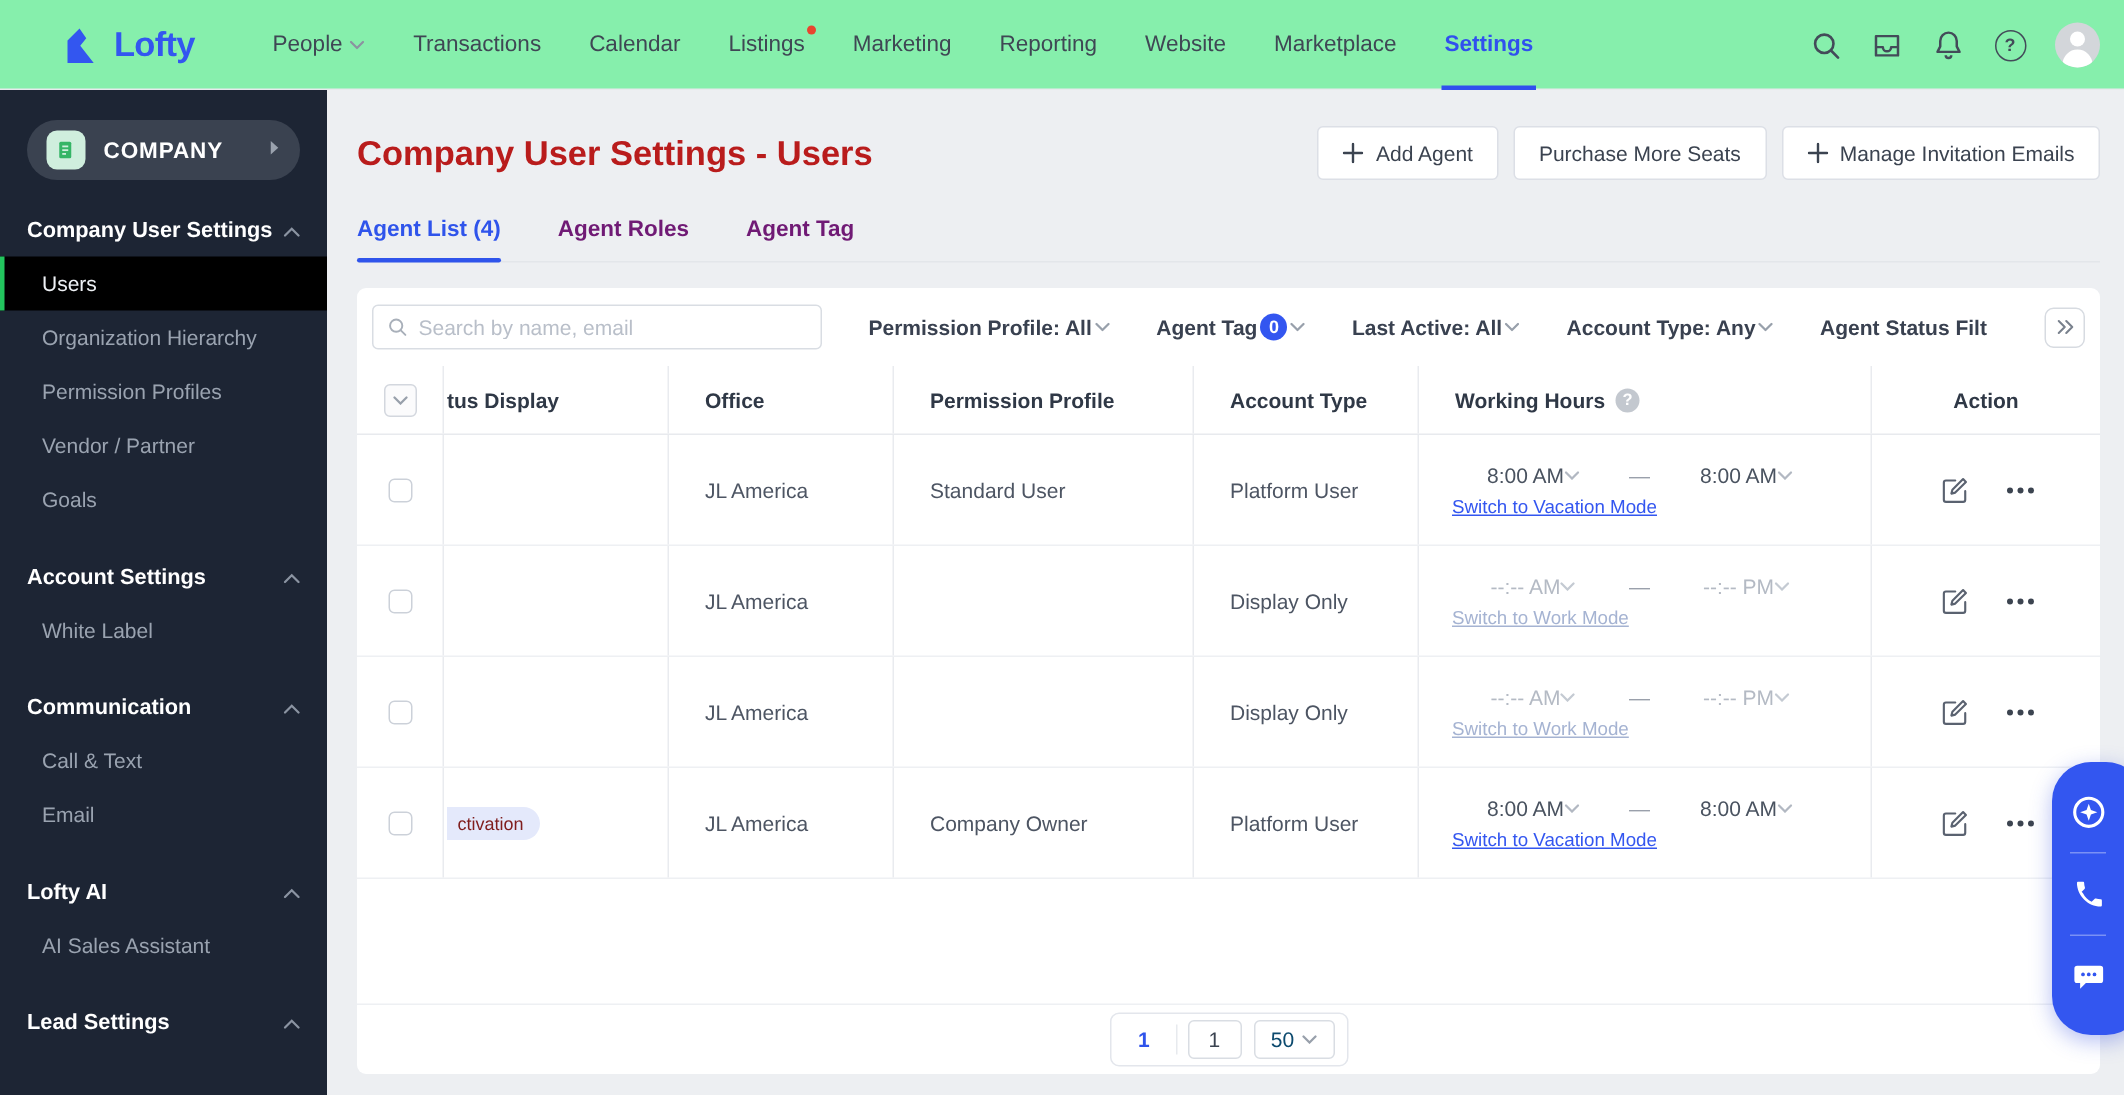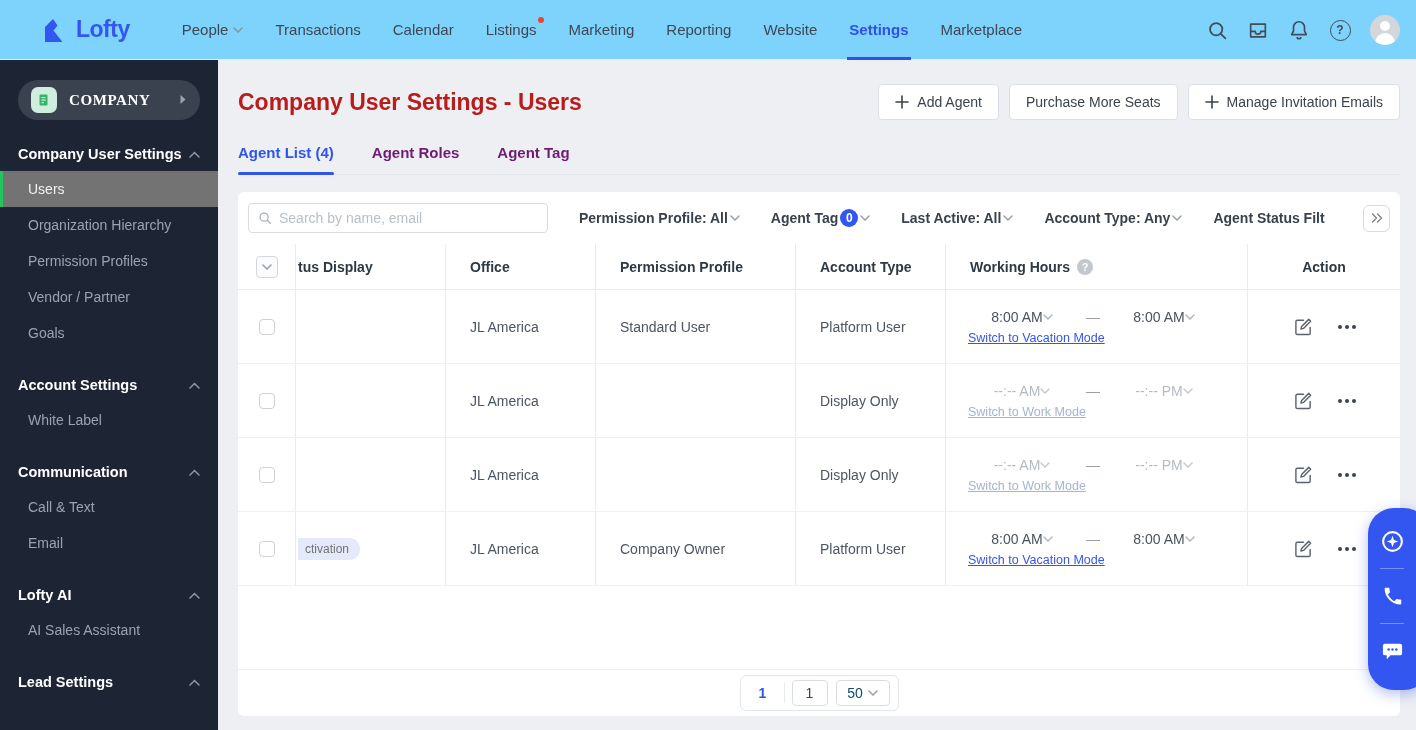--- a/index.html
+++ b/index.html
@@ -1,20 +1,20 @@
 <!DOCTYPE html>
 <html><head>
 <meta charset="utf-8">
 <style>
   * { margin:0; padding:0; box-sizing:border-box; }
   html,body { width:1416px; height:730px; overflow:hidden; background:#edeff2;
     font-family:"Liberation Sans","DejaVu Sans",sans-serif; }
 
   
-  .topnav { position:relative; height:60px; background:#7dd3fc; display:flex; align-items:center;
+  .topnav { position:relative; height:60px; background:#86efac; display:flex; align-items:center;
     border-bottom:1px solid #e8eaed; z-index:5; }
   .logo { display:flex; align-items:center; margin-left:40px; gap:8px; }
   .logo-text { font-size:23px; font-weight:800; color:#3356f0; letter-spacing:-0.5px; }
   .nav-items { display:flex; margin-left:36px; height:60px; }
   .nav-item { position:relative; display:flex; align-items:center; height:60px; padding:0 16px;
     font-size:15px; color:#3f4754; font-weight:500; cursor:pointer; gap:5px; }
   .nav-item.active { color:#3050ee; font-weight:600; }
   .nav-item.active::after { content:""; position:absolute; left:14px; right:14px; bottom:0;
     height:3px; background:#3050ee; }
   .nav-dot { position:absolute; top:17px; right:8px; width:6px; height:6px; border-radius:50%;
@@ -29,33 +29,33 @@
   .avatar::after { content:""; position:absolute; top:18px; left:5px; width:20px; height:14px;
     border-radius:10px 10px 0 0; background:#fff; }
 
   
   .page { display:flex; height:670px; }
   .sidebar { width:218px; background:#1d2534; height:670px; flex-shrink:0; overflow:hidden; }
   .main { flex:1; padding:0 16px 0 20px; position:relative; }
 
   
   .company-pill { margin:20px 18px 0 18px; height:40px; background:#3a4250; border-radius:20px;
-    display:flex; align-items:center; padding:0 13px; cursor:pointer;font-family:Liberation Serif, serif; }
+    display:flex; align-items:center; padding:0 13px; cursor:pointer; }
   .company-icon { width:26px; height:26px; border-radius:7px; background:#cfeedd; display:flex;
     align-items:center; justify-content:center; }
   .company-label { margin-left:12px; color:#fff; font-weight:700; font-size:15px; letter-spacing:.6px; }
   .company-chevron { margin-left:auto; }
   .sb-section-header { display:flex; align-items:center; justify-content:space-between;
     padding:0 18px; margin-top:26px; cursor:pointer; }
   .sb-section-header:first-of-type { margin-top:30px; }
   .sb-title { color:#ffffff; font-size:14.5px; font-weight:700; }
   .sb-items { margin-top:9px; }
   .sb-item { height:36px; display:flex; align-items:center; padding-left:28px; font-size:14px;
     color:#9aa3b0; cursor:pointer; }
-  .sb-item.active { background:#737373; border-left:3px solid #22c55e; padding-left:25px; color:#eef1f5; }
+  .sb-item.active { background:#000000; border-left:3px solid #22c55e; padding-left:25px; color:#eef1f5; }
 
   
   .main-header { display:flex; align-items:center; margin-top:24px; }
   .page-title { font-size:23px; font-weight:700; color:#b91c1c; flex:1; }
   .hdr-buttons { display:flex; gap:10px; }
   .btn { height:36px; background:#fff; border:1px solid #dcdfe6; border-radius:4px; display:flex;
     align-items:center; padding:0 16px; font-size:14px; color:#3b4350; gap:8px; cursor:pointer; }
 
   
   .tabs { display:flex; margin-top:24px; border-bottom:1px solid #e3e6ea; gap:38px; }
@@ -101,21 +101,21 @@
   .row-check { width:16px; height:16px; border:1px solid #ccd1d9; border-radius:4px; background:#fff; cursor:pointer; }
   .q-circle { width:16px; height:16px; border-radius:50%; background:#c3c8cf; color:#fff; font-size:11px;
     font-weight:700; display:flex; align-items:center; justify-content:center; margin-left:7px; }
   .hours-cell { flex-direction:column; align-items:flex-start; justify-content:center; padding-left:22px; }
   .hours-line { display:flex; align-items:center; font-size:14px; color:#4a5360; }
   .time-sel { display:flex; align-items:center; justify-content:center; width:108px; cursor:pointer; }
   .dash { margin:0 10px; color:#9aa0ab; }
   .hours-link { margin-top:6px; font-size:12.5px; color:#3356f0; text-decoration:underline; cursor:pointer; }
   .tr.muted .hours-line { color:#b4bac4; }
   .tr.muted .hours-link { color:#a5b3d2; }
-  .status-pill { background:#e4e9fb; color:#737373; font-size:12px; padding:4px 11px 4px 7px;
+  .status-pill { background:#e4e9fb; color:#7f1d1d; font-size:12px; padding:4px 11px 4px 7px;
     border-radius:0 12px 12px 0; white-space:nowrap; }
   .icon-btn { width:22px; height:22px; display:flex; align-items:center; justify-content:center; cursor:pointer; }
   .dots { display:flex; gap:3px; cursor:pointer; }
   .dots i { width:4px; height:4px; border-radius:50%; background:#3c4450; }
 
   
   .tbl-spacer { height:83px; }
   .pag-row { height:47px; border-top:1px solid #eef0f3; display:flex; align-items:center; justify-content:center; }
   .pag-box { display:flex; align-items:center; border:1px solid #e3e6ec; border-radius:6px; height:36px; padding:0 8px; }
   .pag-current { width:28px; text-align:center; color:#2f54eb; font-weight:700; font-size:14px; cursor:pointer; }
@@ -161,25 +161,25 @@
     </div>
     <div class="nav-item">
         <span>Marketing</span>
       </div>
     <div class="nav-item">
         <span>Reporting</span>
       </div>
     <div class="nav-item">
         <span>Website</span>
       </div>
+    <div class="nav-item">
+        <span>Marketplace</span>
+      </div>
     <div class="nav-item active">
         <span>Settings</span>
-      </div>
-    <div class="nav-item">
-        <span>Marketplace</span>
       </div>
   </div>
   <div class="nav-right">
     <div class="nav-icon">
       <svg width="21" height="21" viewBox="0 0 24 24">
           <circle cx="10.5" cy="10.5" r="7" stroke="#434b59" stroke-width="2" fill="none"></circle>
           <path d="M15.8 15.8L21 21" stroke="#434b59" stroke-width="2" stroke-linecap="round"></path>
         </svg>
     </div>
     <div class="nav-icon">

